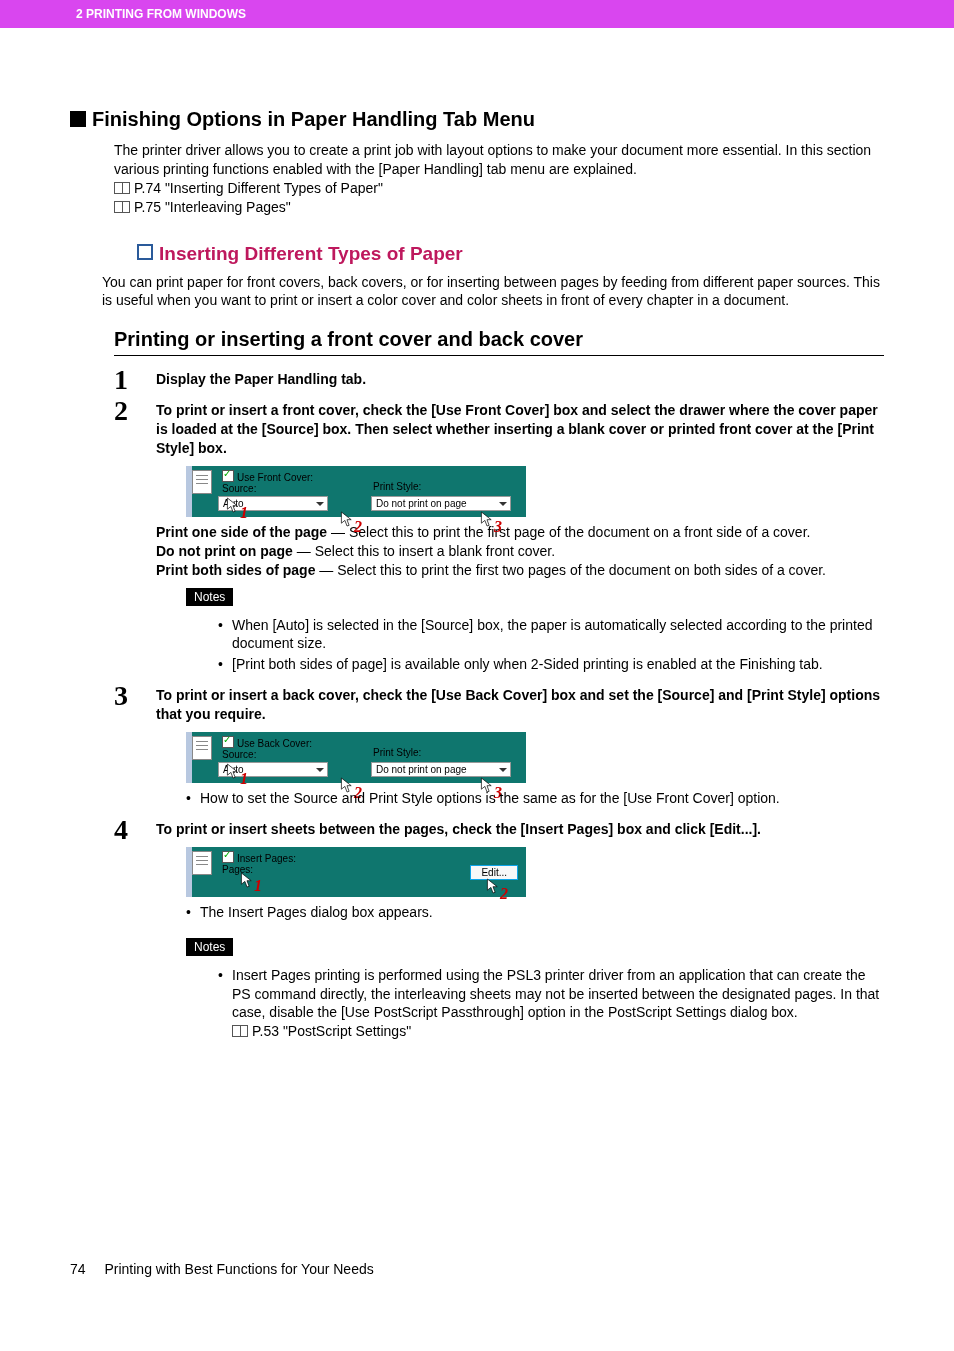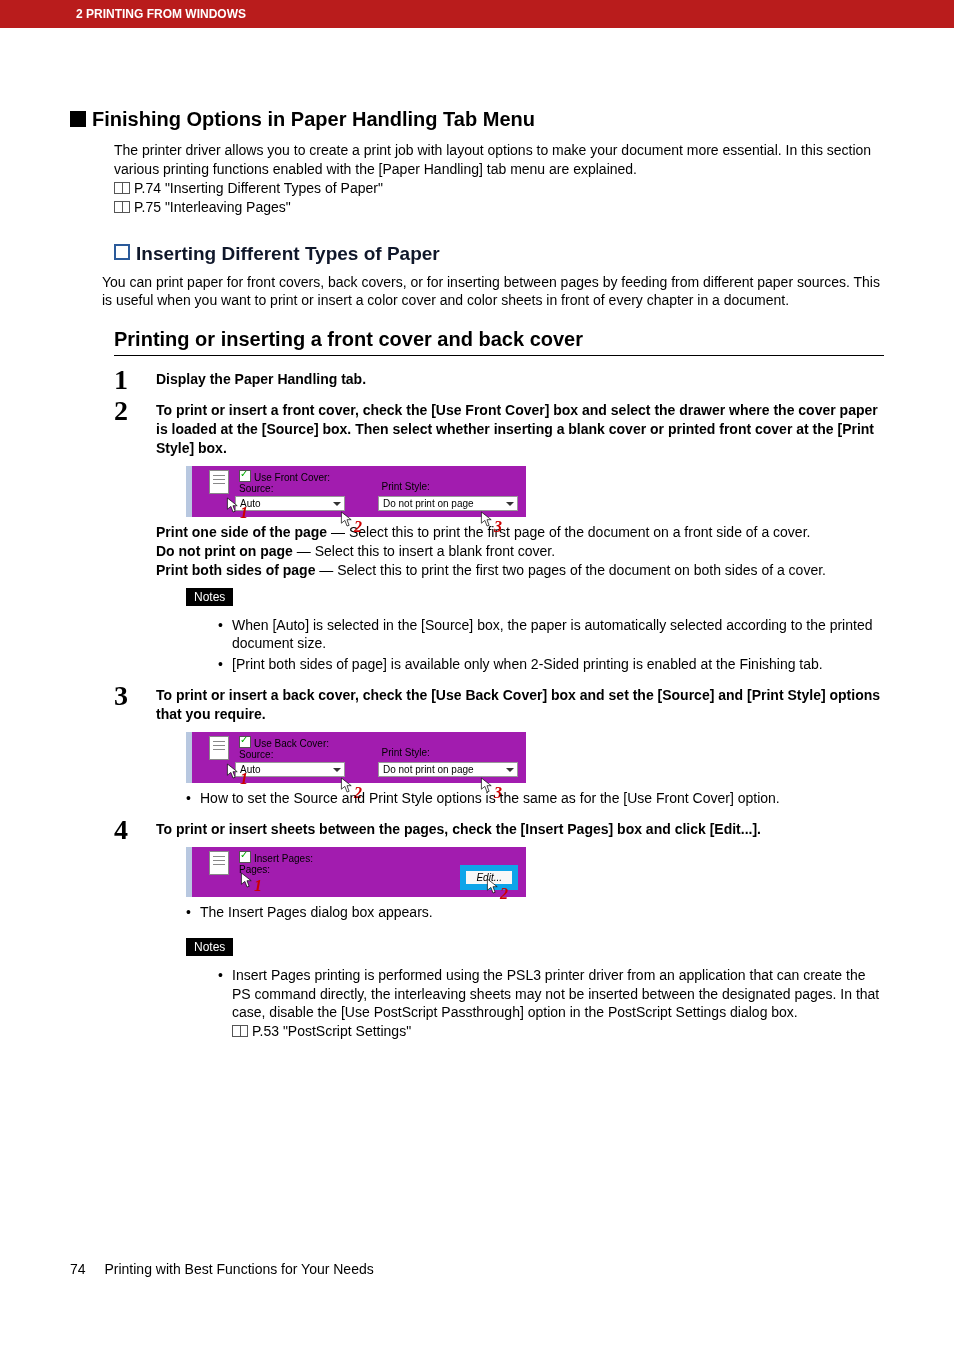--- a/index.html
+++ b/index.html
@@ -5,21 +5,21 @@
   body {
     margin: 0;
     padding: 0;
     font-family: Arial, Helvetica, sans-serif;
     font-size: 14px;
     color: #000;
     background: #fff;
     width: 954px;
   }
   .header-bar {
-    background: #b91c1c;
+    background: #d946ef;
     color: #fff;
     font-size: 12px;
     font-weight: bold;
     padding: 7px 0 7px 76px;
   }
   .page {
     padding: 20px 70px 30px 70px;
   }
   .h1 {
     font-size: 20px;
@@ -47,22 +47,22 @@
   }
   .book-icon::after {
     content: '';
     position: absolute;
     left: 50%; top: 0; bottom: 0;
     border-left: 1px solid #555;
   }
   .h2 {
     font-size: 19px;
     font-weight: bold;
-    color: #0f172a;
-    margin: 26px 0 8px 44px;
+    color: #be185d;
+    margin: 26px 0 8px 67px;
   }
   .h2 .hollow-sq {
     display: inline-block;
     width: 12px; height: 12px;
     border: 2px solid #2a5a9a;
     margin-right: 6px;
     vertical-align: 0px;
   }
   .body-text {
     margin-left: 32px;
@@ -115,22 +115,22 @@
     display: flex;
     align-items: stretch;
     position: relative;
   }
   .fig-ribbon {
     width: 6px;
     background: #b8c8e0;
   }
   .fig-body {
     flex: 1;
-    background: #a21caf;
-    padding: 4px 8px 6px 17px;
+    background: #0f766e;
+    padding: 4px 8px 6px 0;
     font-size: 10px;
     position: relative;
   }
   .fig-row {
     display: flex;
     align-items: center;
     gap: 6px;
   }
   .fig-row > .col {
     flex: 1;
@@ -174,25 +174,24 @@
   }
   .dd::after {
     content: '';
     position: absolute;
     right: 3px; top: 5px;
     border: 4px solid transparent;
     border-top-color: #333;
   }
   .btn {
     display: inline-block;
-    border: 6px solid #0ea5e9;
+    border: 1px solid #0ea5e9;
     background: #f8f8f8;
     font-size: 10px;
     padding: 1px 10px;
-    font-style: italic;
   }
   .cursor {
     position: absolute;
     width: 14px; height: 18px;
   }
   .cursor svg { width: 100%; height: 100%; }
   .callnum {
     color: #cc0000;
     font-weight: bold;
     font-size: 16px;

